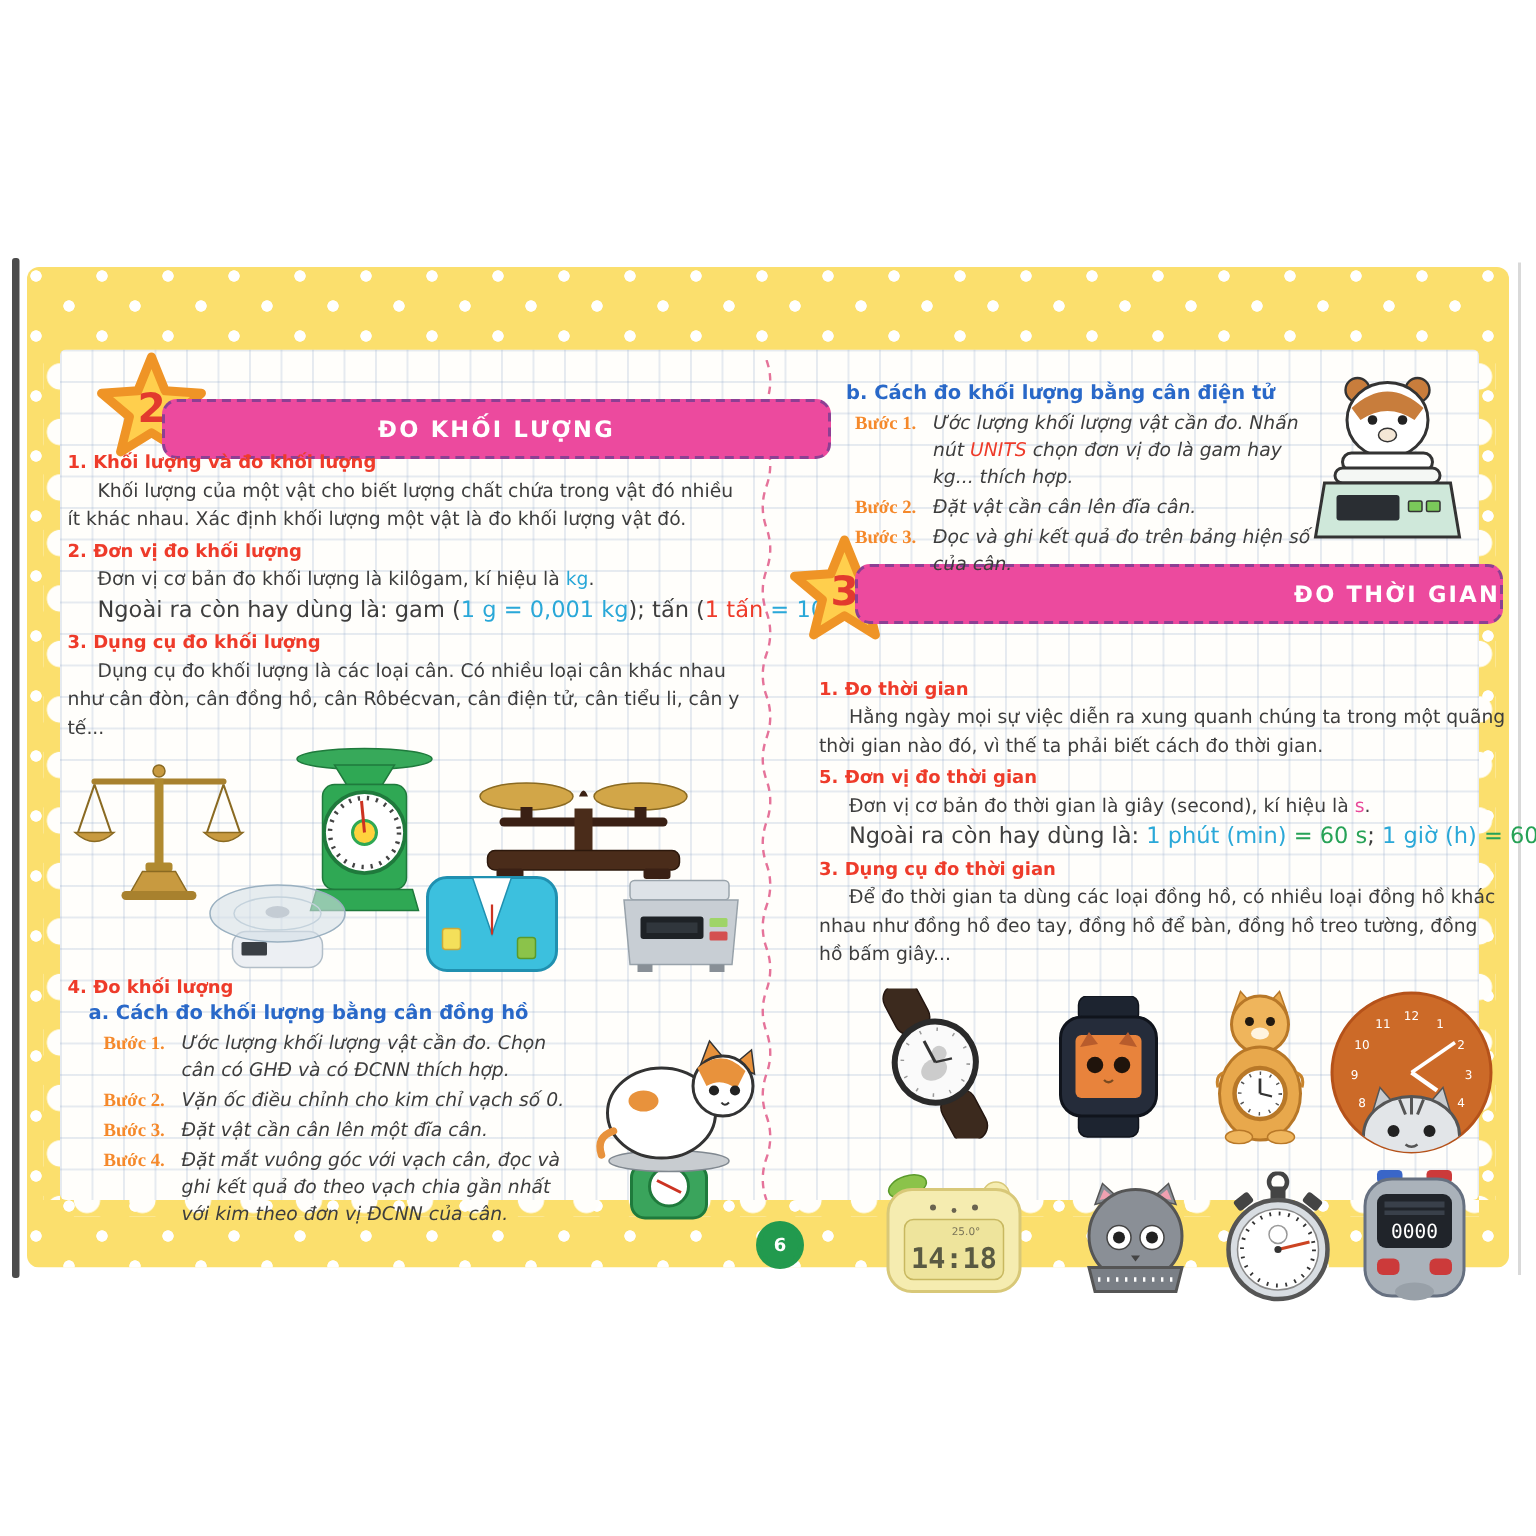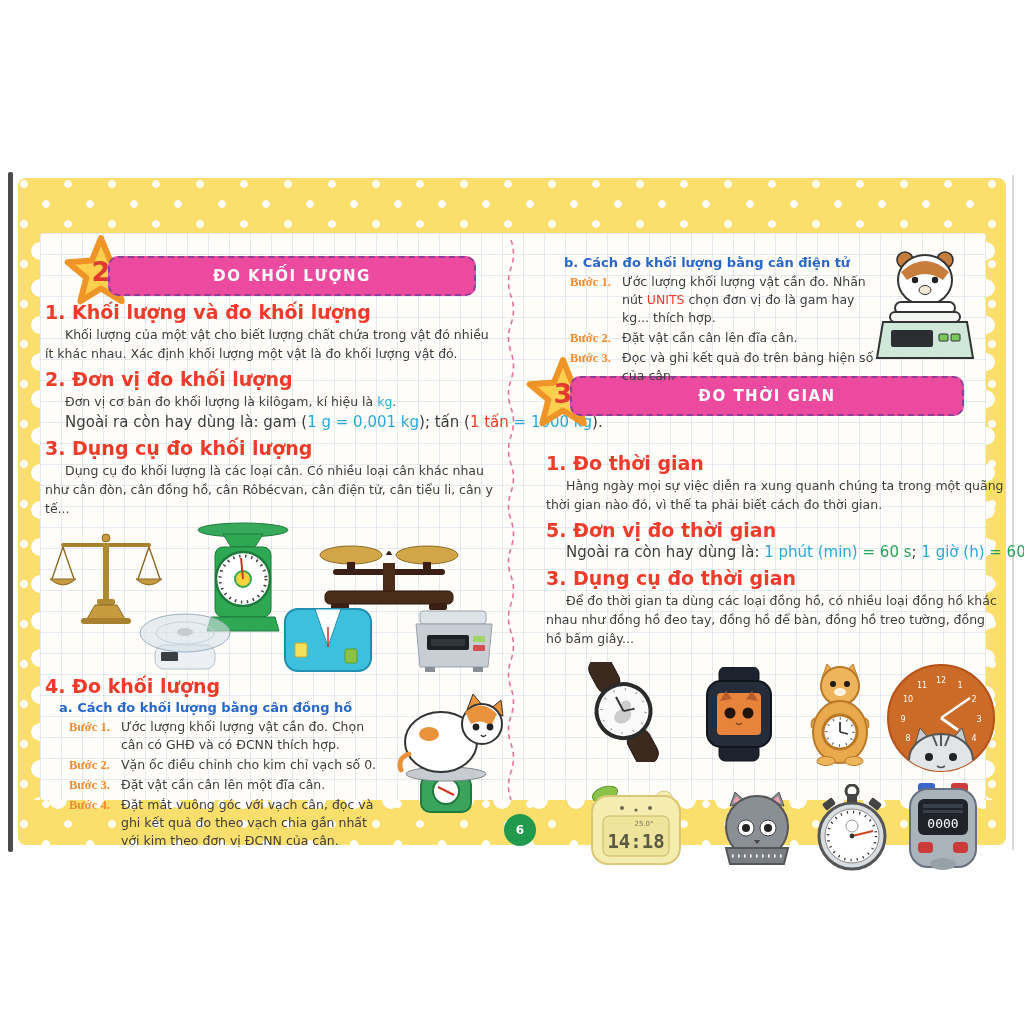--- a/index.html
+++ b/index.html
@@ -35,36 +35,36 @@
   .scallop-l{position:absolute;top:55px;bottom:45px;left:11px;width:11px;
     background-image:radial-gradient(circle 9px at 11px 18px, #fffefb 0 8.5px, rgba(0,0,0,0) 9px);
     background-size:11px 37px;background-repeat:repeat-y;}
   .divider{position:absolute;left:486px;top:62px;}
 
   .banner{
     position:absolute;background:#ec4a9e;border:2px dashed #8d3f93;border-radius:10px;
     color:#fff;font-weight:bold;text-align:center;letter-spacing:1.5px;font-size:15px;
     padding:9px 0;box-sizing:border-box;
   }
-  .banner-1{left:90px;top:78px;width:368px;}
+  .banner-1{left:90px;top:88px;width:446px;}
   .star-badge{position:absolute;width:74px;height:76px;}
   .star-1{left:46px;top:56px;}
   .star-2{left:508px;top:178px;}
-  .banner-2{left:552px;top:198px;width:394px;}
+  .banner-2{left:552px;top:198px;width:432px;text-align:right;}
 
   .page-col{position:absolute;font-size:12.5px;color:#3d3d3d;}
   .page-left{left:27px;top:118px;width:455px;}
   .page-right{left:528px;top:74px;width:458px;}
-  h3.red{color:#ee3b2a;font-size:19px;margin:5px 0 2px;font-weight:bold;}
+  h3.red{color:#ee3b2a;font-size:12px;margin:5px 0 2px;font-weight:bold;}
   .sub{color:#2968c8;font-weight:bold;font-size:13px;margin:3px 0 3px 14px;}
   p.body{margin:0 0 2px;line-height:19px;text-indent:20px;}
   p.tight{font-size:15px;white-space:nowrap;}
   .step{display:flex;margin:2px 0 2px 24px;line-height:18px;}
   .step .lbl{color:#f5892b;font-weight:bold;flex:0 0 52px;font-family:Liberation Serif, serif;}
-  .step .txt{flex:1;}
+  .step .txt{flex:1;font-style:italic;}
   .steps-a{width:340px;}
   .steps-b{width:330px;}
   .seg-red{color:#ee3b2a;}
   .seg-cyan{color:#2aa8d8;}
   .seg-green{color:#27a257;}
   .seg-pink{color:#e8489a;}
 
   .scales{position:relative;height:152px;margin-top:3px;}
   .clocks{position:relative;height:212px;margin-top:14px;}
   .ill{position:absolute;}
@@ -247,20 +247,21 @@
         <span class="lbl">Bước 3.</span>
         <span class="txt"><span>Đọc và ghi kết quả đo trên bảng hiện số của cân.</span></span>
       </div>
     </div>
 
     <div class="banner-row"></div>
 
     <h3 class="red">1. Đo thời gian</h3>
     <p class="body">Hằng ngày mọi sự việc diễn ra xung quanh chúng ta trong một quãng thời gian nào đó, vì thế ta phải biết cách đo thời gian.</p>
     <h3 class="red">5. Đơn vị đo thời gian</h3>
+    <p class="body"><span>Đơn vị cơ bản đo thời gian là giây (second), kí hiệu là </span><span class="seg-pink">s</span><span>.</span></p>
     <p class="body tight"><span>Ngoài ra còn hay dùng là: </span><span class="seg-cyan">1 phút (min)</span><span class="seg-green"> = 60 s</span><span>; </span><span class="seg-cyan">1 giờ (h)</span><span class="seg-green"> = 60 min = 3 600 s</span><span>.</span></p>
     <h3 class="red">3. Dụng cụ đo thời gian</h3>
     <p class="body">Để đo thời gian ta dùng các loại đồng hồ, có nhiều loại đồng hồ khác nhau như đồng hồ đeo tay, đồng hồ để bàn, đồng hồ treo tường, đồng hồ bấm giây...</p>
 
     <div class="clocks">
       <svg class="ill" style="left:30px;top:0" width="96" height="100" viewBox="0 0 96 100">
         <g transform="rotate(-28 48 50)">
           <rect x="36" y="-10" width="24" height="36" rx="10" fill="#3c2a1e" stroke="#241610"></rect>
           <rect x="36" y="72" width="24" height="36" rx="10" fill="#3c2a1e" stroke="#241610"></rect>
           <circle cx="48" cy="49" r="27" fill="#fafafa" stroke="#2a2a2a" stroke-width="4"></circle>

